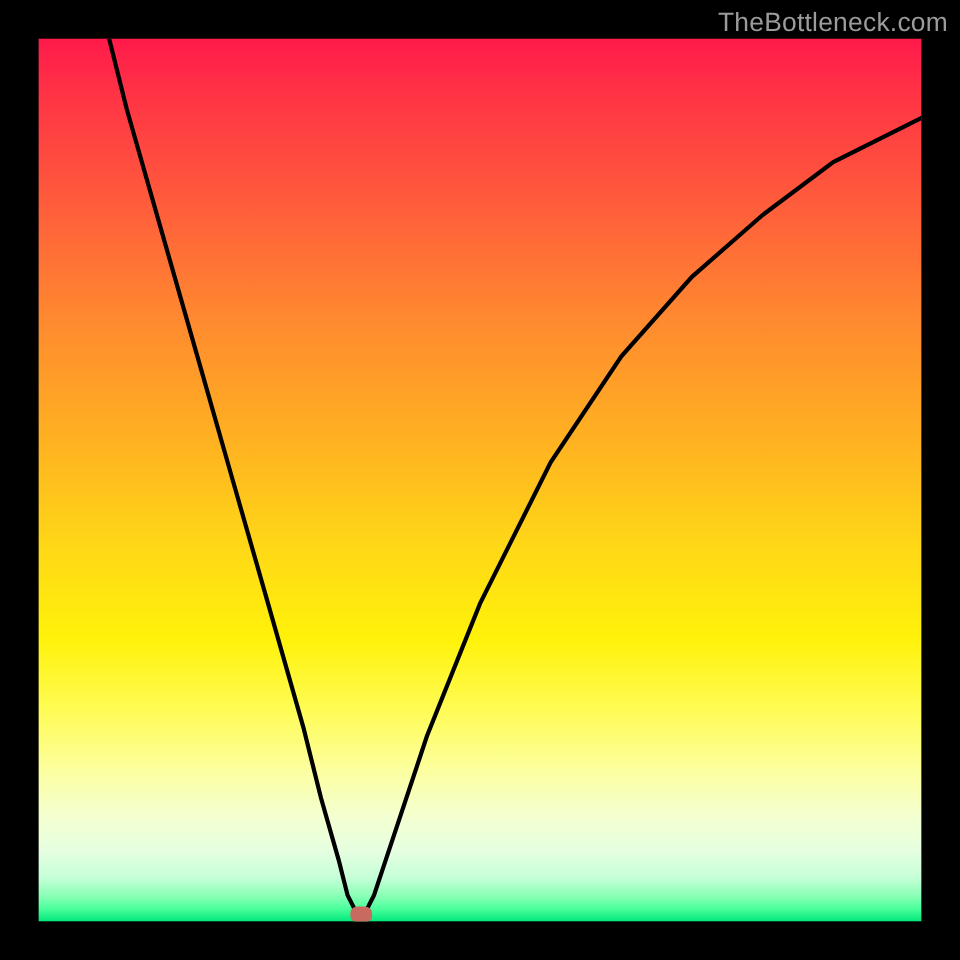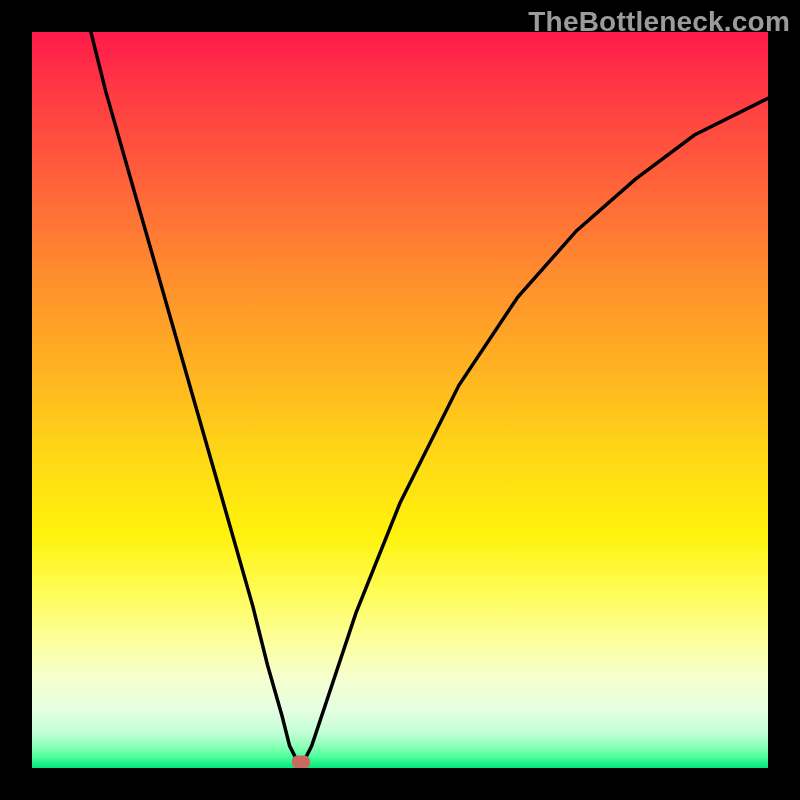--- a/index.html
+++ b/index.html
@@ -50,22 +50,22 @@
       #8dffb8 97%,
       #4cff9c 98.5%,
       #00e77a 100%
     );
   }
   .watermark {
     position: absolute;
     top: 6px;
     right: 10px;
     color: #9b9b9b;
-    font-size: 28px;
-    font-weight: 700;
+    font-size: 22px;
+    font-weight: 400;
     letter-spacing: 0.2px;
     user-select: none;
     z-index: 5;
   }
   svg.curve {
     position: absolute;
     left: 0;
     top: 0;
     width: 100%;
     height: 100%;

